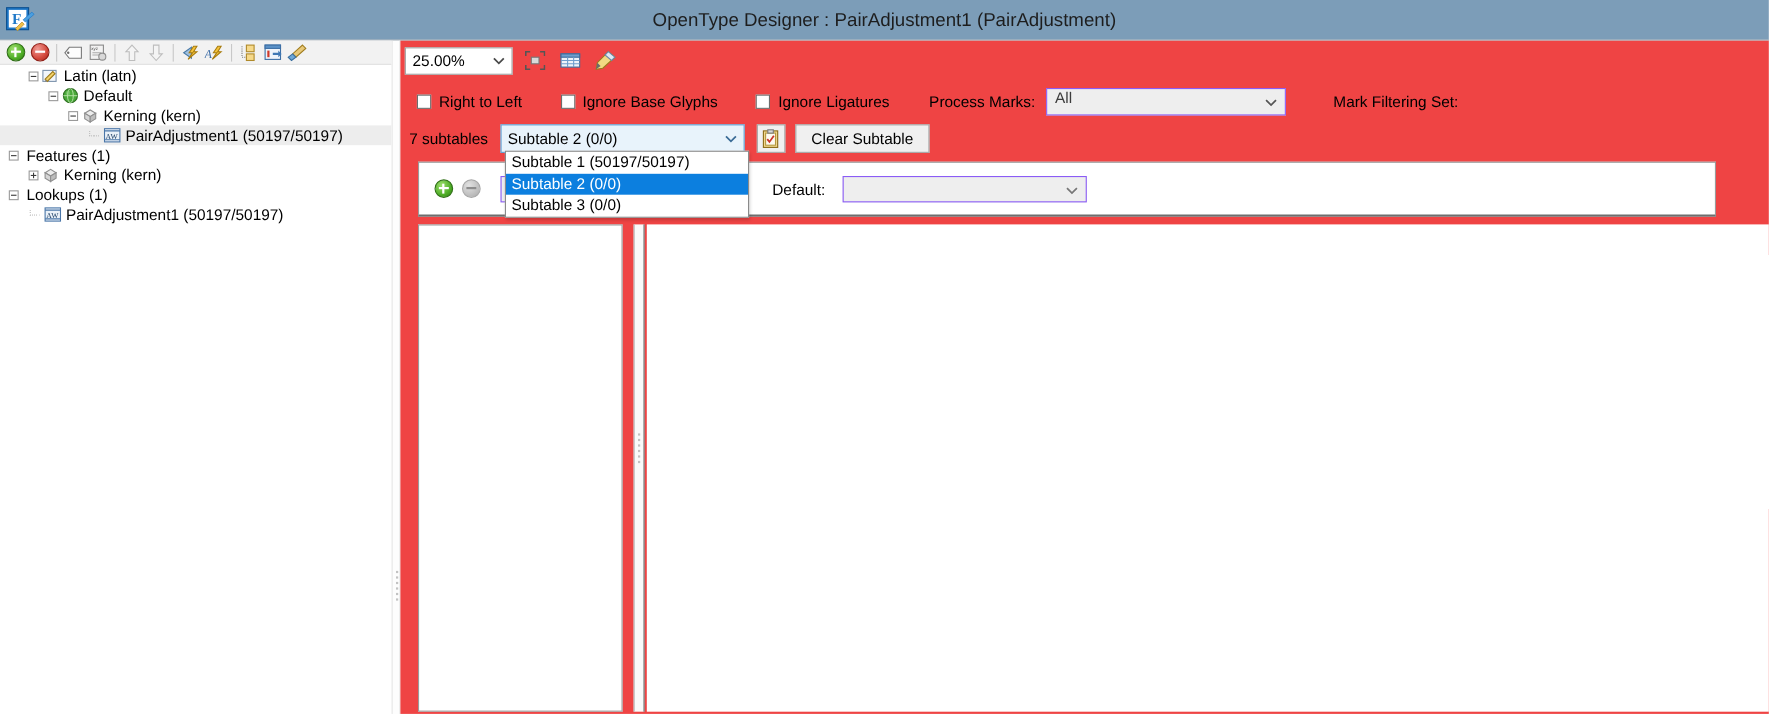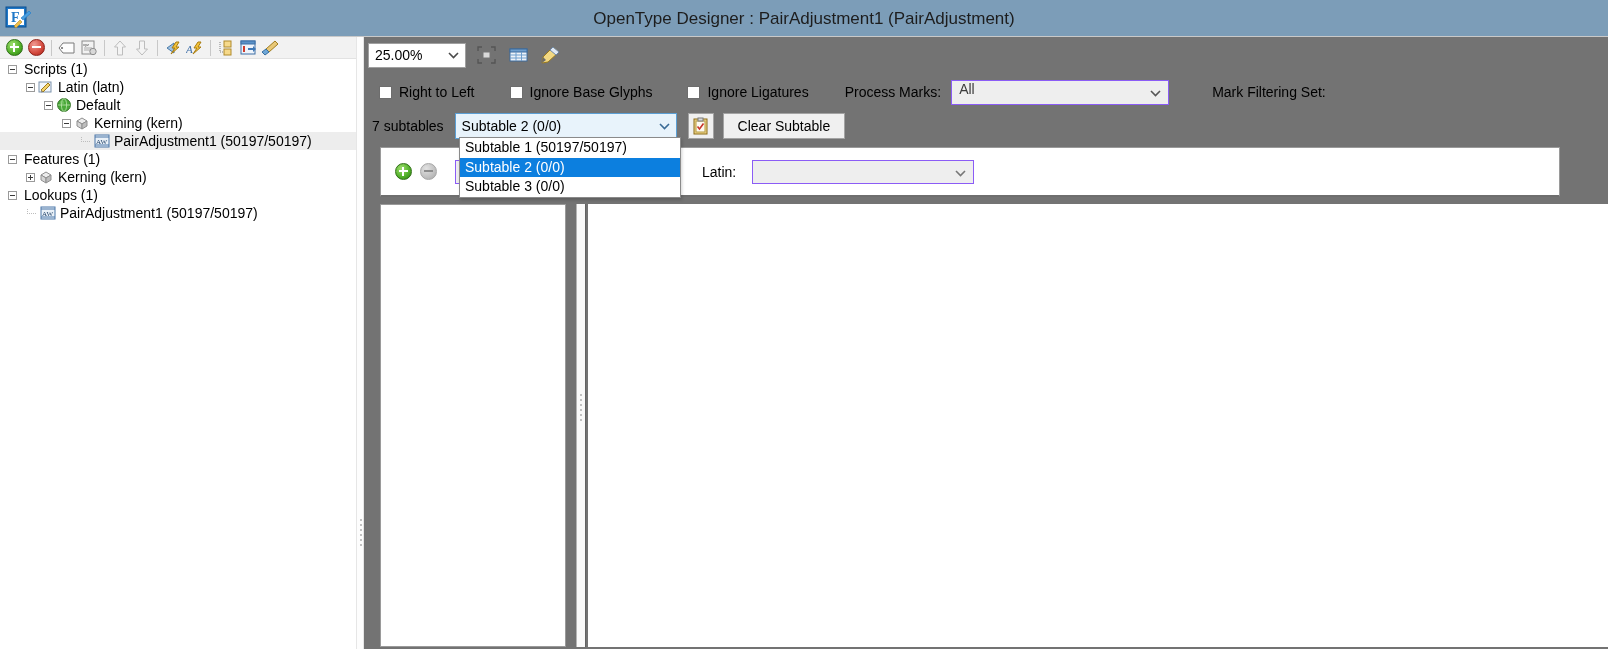--- a/index.html
+++ b/index.html
@@ -133,21 +133,21 @@
     border-right: 1px solid #e6e6e6;
     box-sizing: border-box;
   }
   .grip {
     position: absolute; left: 3px; width: 2px; height: 2px; background: #c2c2c2;
   }
 
   
   #right-pane {
     position: absolute; left: 364px; top: 37px; width: 1244px; height: 612px;
-    background: #737373;
+    background: #ef4444;
   }
 
   
   #zoom-bar {
     position: absolute; left: 0px; top: 2px; width: 1244px; height: 32px;
     display: flex; align-items: center; padding-left: 4px;
     box-sizing: border-box;
   }
   #zoom-combo {
     width: 98px; height: 25px;
@@ -378,24 +378,20 @@
     <div class="tb-btn">
       <svg width="18" height="16" viewBox="0 0 18 16">
         <path d="M14 1 L17 4 L8 12 L5 9 Z" fill="#e8c878" stroke="#a07d20"></path>
         <path d="M5 9 L8 12 L4 15 L1 12 Z" fill="#6fa8d8" stroke="#3a6f9f"></path>
       </svg>
     </div>
   </div>
 
   <div id="tree">
 
-    <div class="tree-row" style="padding-left:8px;">
-      <div class="expander"></div>
-      <span class="tree-label">Scripts (1)</span>
-    </div>
 
     <div class="tree-row" style="padding-left:26px;">
       <div class="expander"></div>
       <svg class="ticon" viewBox="0 0 16 16">
         <rect x="1" y="3" width="12" height="10" fill="#f2f6fb" stroke="#7d93ad"></rect>
         <path d="M3 11 L10 4 L12 6 L5 13 Z" fill="#f3d26a" stroke="#9d7b1c"></path>
         <path d="M3 11 L3 13.5 L5 13 Z" fill="#8a8a8a"></path>
       </svg>
       <span class="tree-label">Latin (latn)</span>
     </div>
@@ -573,21 +569,21 @@
           <i class="minus-h" style="background:#8c8c8c;"></i>
         </span>
       <div class="combo" id="first-combo">
         <span></span>
         <span class="chev">
           <svg width="11" height="7" viewBox="0 0 11 7">
               <path d="M1 1 L5.5 5.5 L10 1" stroke="#777" stroke-width="1.6" fill="none"></path>
             </svg>
         </span>
       </div>
-      <span class="lbl" id="second-label">Latin:</span>
+      <span class="lbl" id="second-label">Default:</span>
       <div class="combo" id="second-combo">
         <span></span>
         <span class="chev">
           <svg width="11" height="7" viewBox="0 0 11 7">
               <path d="M1 1 L5.5 5.5 L10 1" stroke="#777" stroke-width="1.6" fill="none"></path>
             </svg>
         </span>
       </div>
     </div>
 

